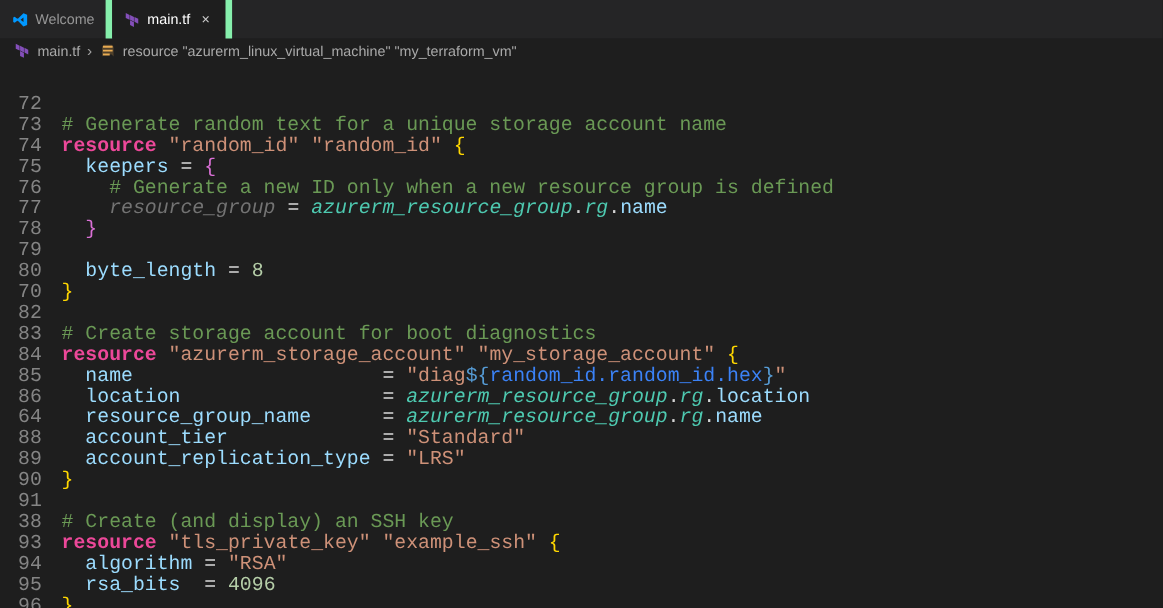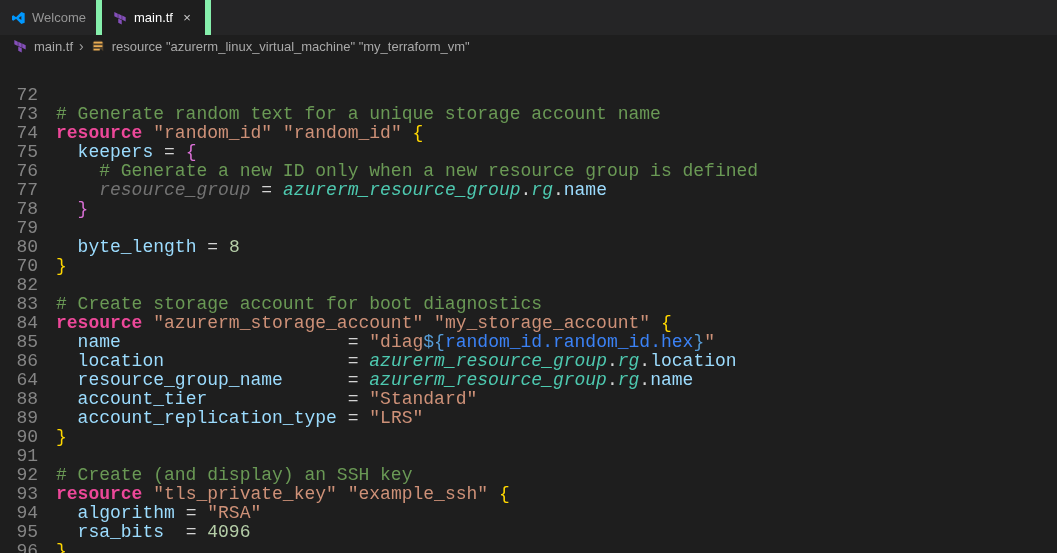--- a/index.html
+++ b/index.html
@@ -151,21 +151,21 @@
       <div class="row">82</div>
       <div class="row">83</div>
       <div class="row">84</div>
       <div class="row">85</div>
       <div class="row">86</div>
       <div class="row">64</div>
       <div class="row">88</div>
       <div class="row">89</div>
       <div class="row">90</div>
       <div class="row">91</div>
-      <div class="row">92</div>
+      <div class="row">38</div>
       <div class="row">93</div>
       <div class="row">94</div>
       <div class="row">95</div>
       <div class="row">96</div>
       <div class="row">97</div>
     </div>
   <div class="code" id="code"><div class="row"></div><div class="row"><span class="c-comment"># Generate random text for a unique storage account name</span></div><div class="row"><span class="c-keyword">resource</span><span class="c-plain"> </span><span class="c-string">"random_id"</span><span class="c-plain"> </span><span class="c-string">"random_id"</span><span class="c-plain"> </span><span class="c-brace">{</span></div><div class="row"><span class="c-plain">  </span><span class="c-prop">keepers</span><span class="c-plain"> </span><span class="c-op">=</span><span class="c-plain"> </span><span class="c-brace2">{</span></div><div class="row"><span class="c-plain">    </span><span class="c-comment"># Generate a new ID only when a new resource group is defined</span></div><div class="row"><span class="c-plain">    </span><span class="c-logical">resource_group</span><span class="c-plain"> </span><span class="c-op">=</span><span class="c-plain"> </span><span class="c-member">azurerm_resource_group</span><span class="c-plain">.</span><span class="c-member">rg</span><span class="c-plain">.</span><span class="c-prop">name</span></div><div class="row"><span class="c-plain">  </span><span class="c-brace2">}</span></div><div class="row"></div><div class="row"><span class="c-plain">  </span><span class="c-prop">byte_length</span><span class="c-plain"> </span><span class="c-op">=</span><span class="c-plain"> </span><span class="c-num">8</span></div><div class="row"><span class="c-brace">}</span></div><div class="row"></div><div class="row"><span class="c-comment"># Create storage account for boot diagnostics</span></div><div class="row"><span class="c-keyword">resource</span><span class="c-plain"> </span><span class="c-string">"azurerm_storage_account"</span><span class="c-plain"> </span><span class="c-string">"my_storage_account"</span><span class="c-plain"> </span><span class="c-brace">{</span></div><div class="row"><span class="c-plain">  </span><span class="c-prop">name</span><span class="c-plain">                     </span><span class="c-op">=</span><span class="c-plain"> </span><span class="c-string">"diag</span><span class="c-interp">${</span><span class="c-interpv">random_id.random_id.hex</span><span class="c-interp">}</span><span class="c-string">"</span></div><div class="row"><span class="c-plain">  </span><span class="c-prop">location</span><span class="c-plain">                 </span><span class="c-op">=</span><span class="c-plain"> </span><span class="c-member">azurerm_resource_group</span><span class="c-plain">.</span><span class="c-member">rg</span><span class="c-plain">.</span><span class="c-prop">location</span></div><div class="row"><span class="c-plain">  </span><span class="c-prop">resource_group_name</span><span class="c-plain">      </span><span class="c-op">=</span><span class="c-plain"> </span><span class="c-member">azurerm_resource_group</span><span class="c-plain">.</span><span class="c-member">rg</span><span class="c-plain">.</span><span class="c-prop">name</span></div><div class="row"><span class="c-plain">  </span><span class="c-prop">account_tier</span><span class="c-plain">             </span><span class="c-op">=</span><span class="c-plain"> </span><span class="c-string">"Standard"</span></div><div class="row"><span class="c-plain">  </span><span class="c-prop">account_replication_type</span><span class="c-plain"> </span><span class="c-op">=</span><span class="c-plain"> </span><span class="c-string">"LRS"</span></div><div class="row"><span class="c-brace">}</span></div><div class="row"></div><div class="row"><span class="c-comment"># Create (and display) an SSH key</span></div><div class="row"><span class="c-keyword">resource</span><span class="c-plain"> </span><span class="c-string">"tls_private_key"</span><span class="c-plain"> </span><span class="c-string">"example_ssh"</span><span class="c-plain"> </span><span class="c-brace">{</span></div><div class="row"><span class="c-plain">  </span><span class="c-prop">algorithm</span><span class="c-plain"> </span><span class="c-op">=</span><span class="c-plain"> </span><span class="c-string">"RSA"</span></div><div class="row"><span class="c-plain">  </span><span class="c-prop">rsa_bits</span><span class="c-plain">  </span><span class="c-op">=</span><span class="c-plain"> </span><span class="c-num">4096</span></div><div class="row"><span class="c-brace">}</span></div><div class="row"></div></div>
 </div>
 
 </body></html>

